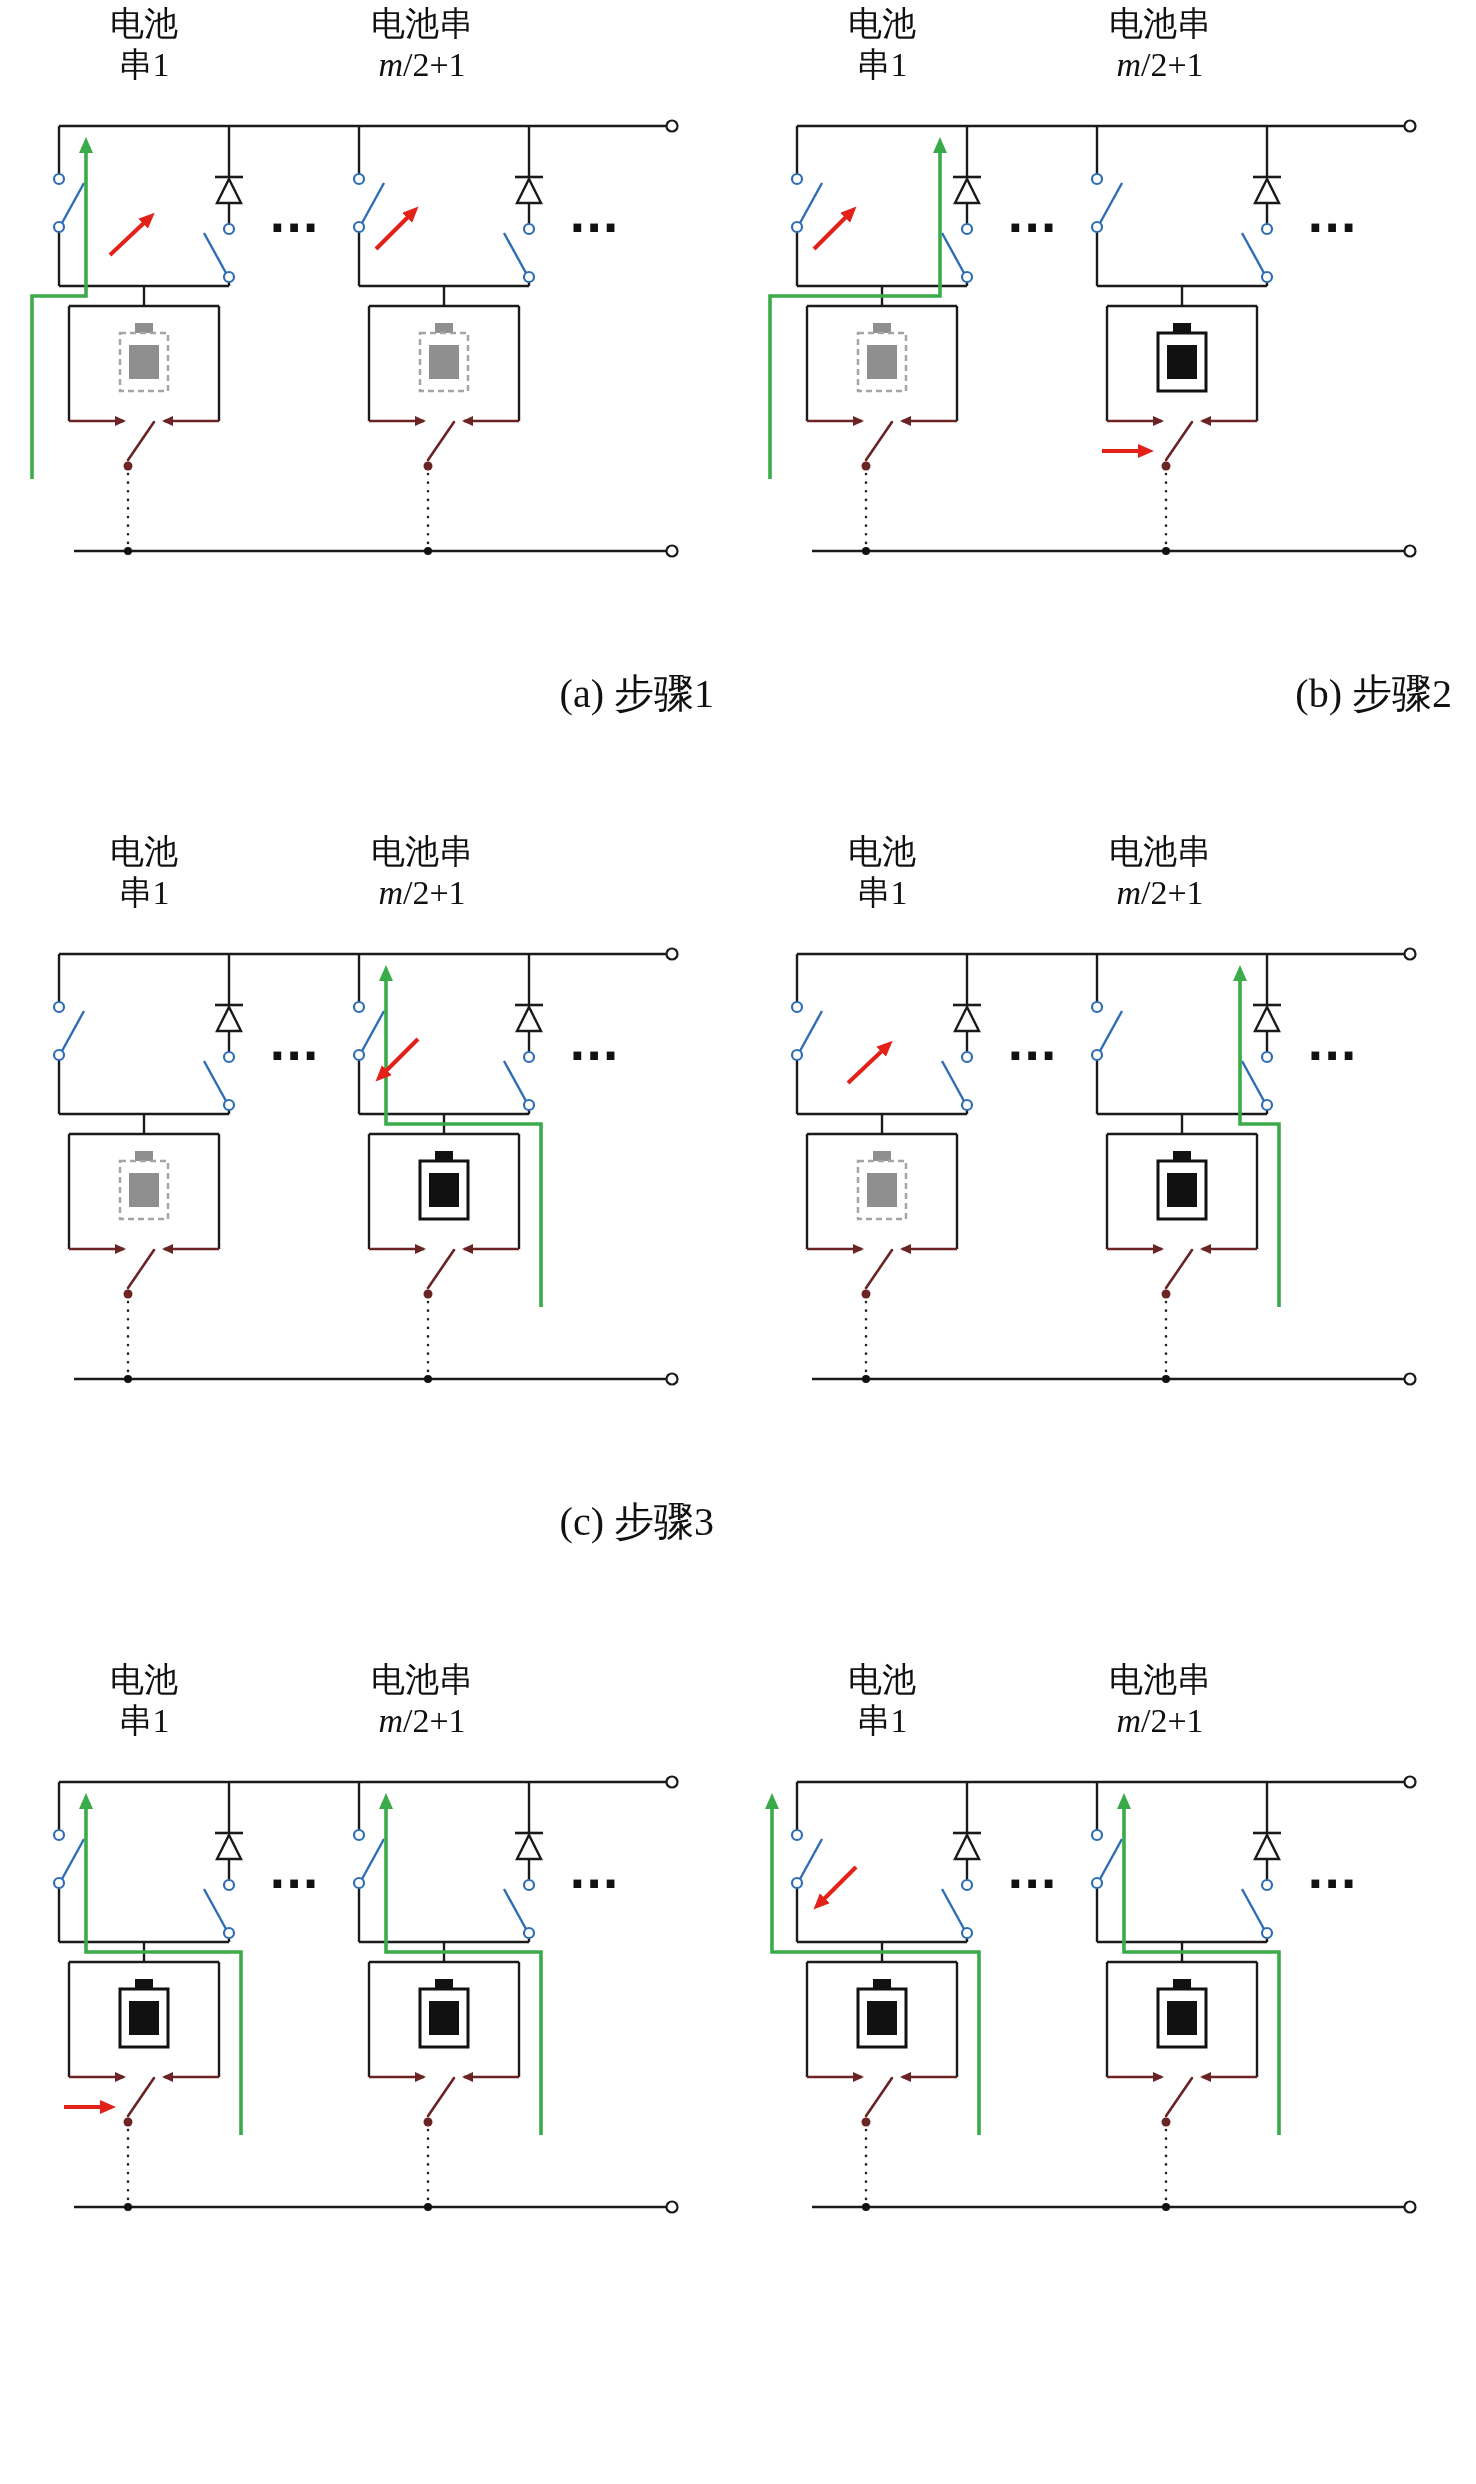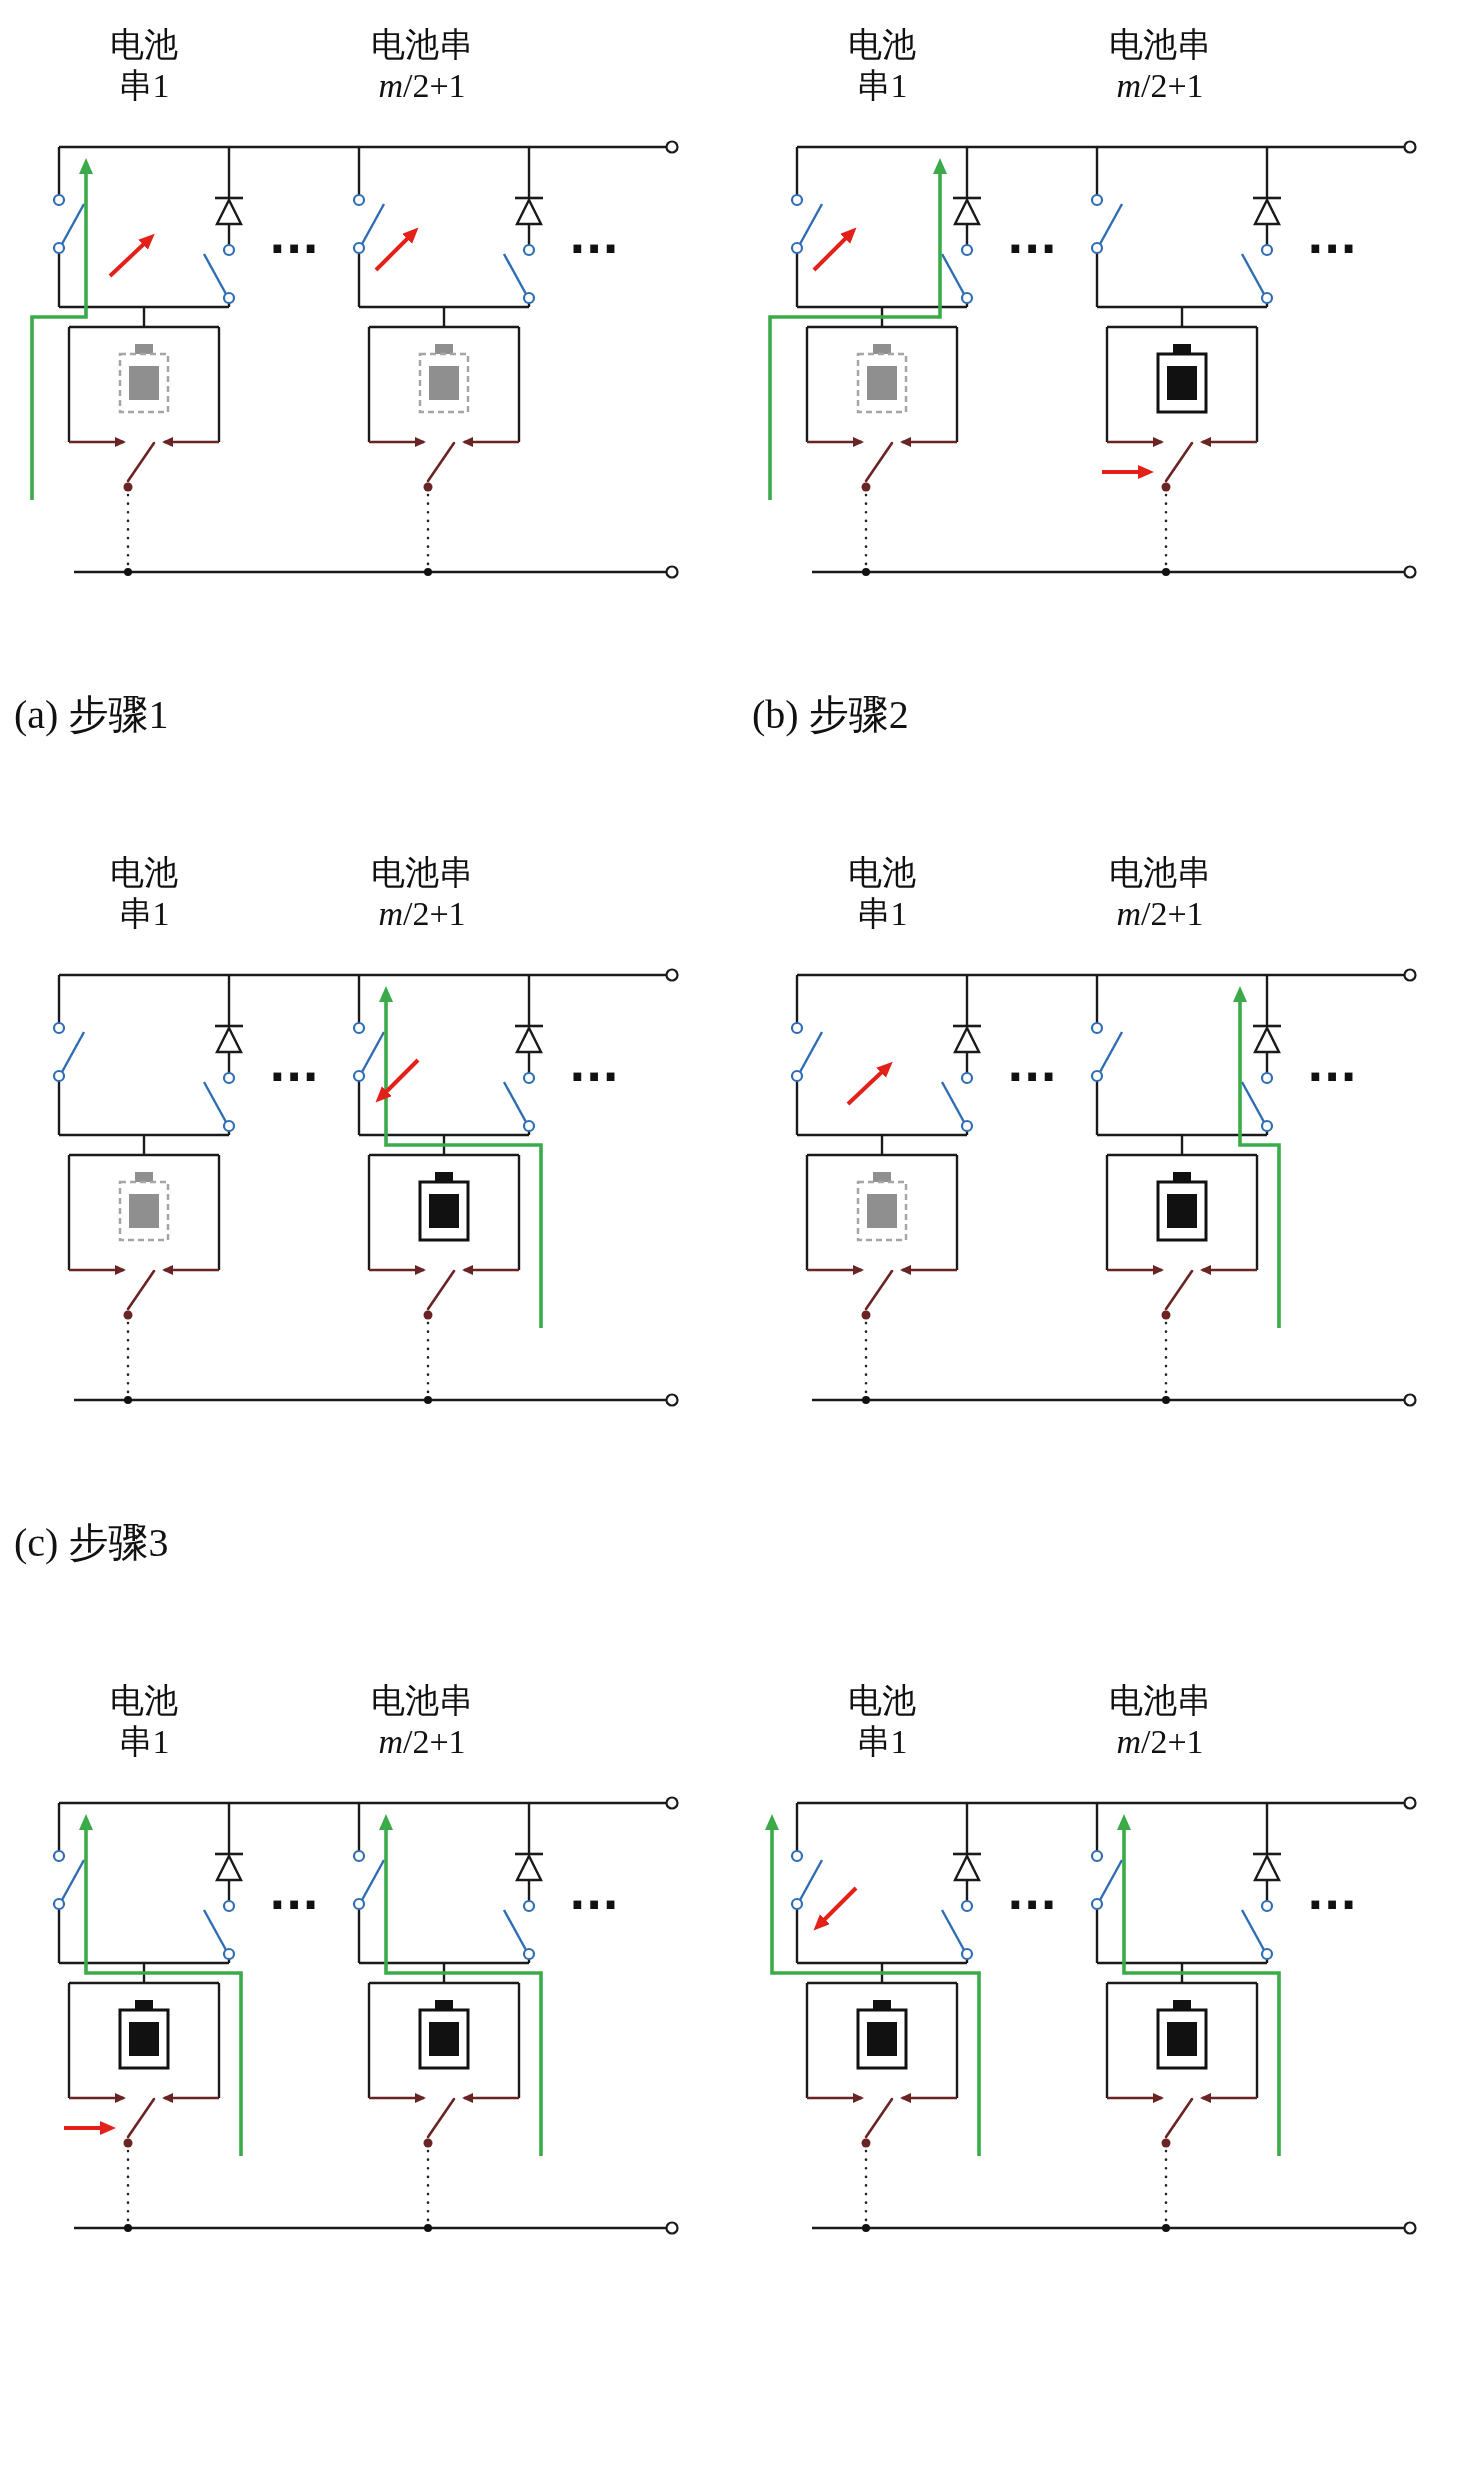--- a/index.html
+++ b/index.html
@@ -1,26 +1,26 @@
 <!DOCTYPE html>
 <html><head>
 <meta charset="utf-8">
 <style>
   html,body{margin:0;padding:0;background:#fff}
   body{width:1476px;height:2484px;font-family:"Liberation Serif","DejaVu Serif",serif;color:#111}
   .grid{display:grid;grid-template-columns:738px 738px;grid-auto-rows:828px}
-  .panel{box-sizing:border-box;padding:24px 0 0 14px;overflow:hidden}
+  .panel{box-sizing:border-box;padding:3px 0 0 14px;overflow:hidden}
   .labels{position:relative;height:88px;width:700px}
   .label{position:absolute;top:0;text-align:center;font-size:34px;line-height:1.22;white-space:nowrap}
   .label-left{left:130px;transform:translateX(-50%)}
   .label-right{left:408px;transform:translateX(-50%)}
   .lbl-line{display:block}
   .mvar{font-style:italic}
   svg.circuit{display:block;width:700px;height:475px}
-  .caption{width:700px;text-align:left;font-size:40px;margin-top:100px}
+  .caption{width:700px;text-align:right;font-size:40px;margin-top:100px}
 </style>
 </head>
 <body>
 
 <div class="grid" id="grid">
     <div class="panel">
     <div class="labels">
       <div class="label label-left">
         <span class="lbl-line">电池</span>
         <span class="lbl-line">串1</span>

